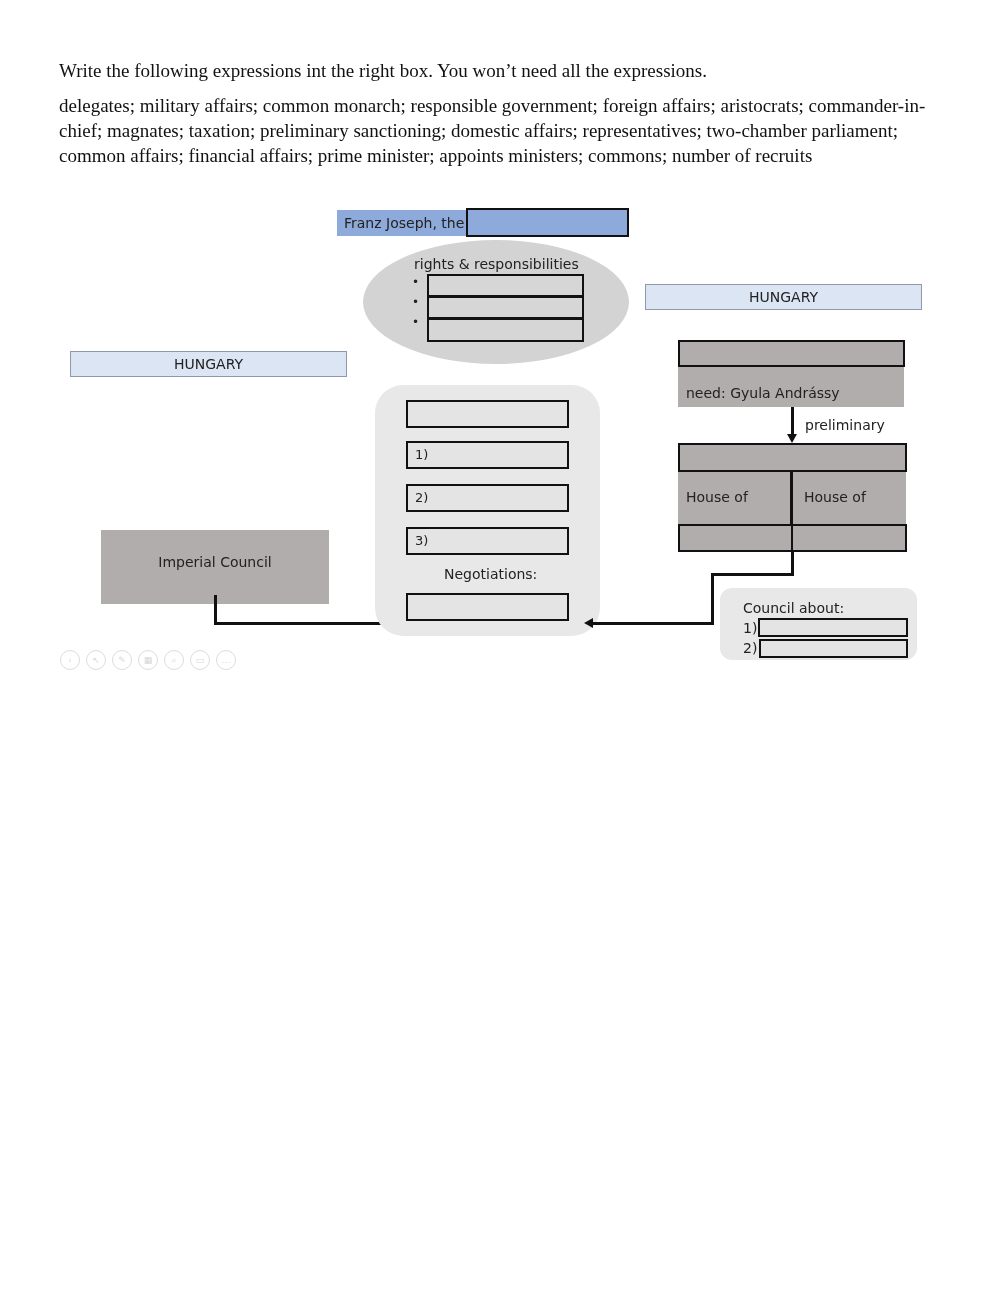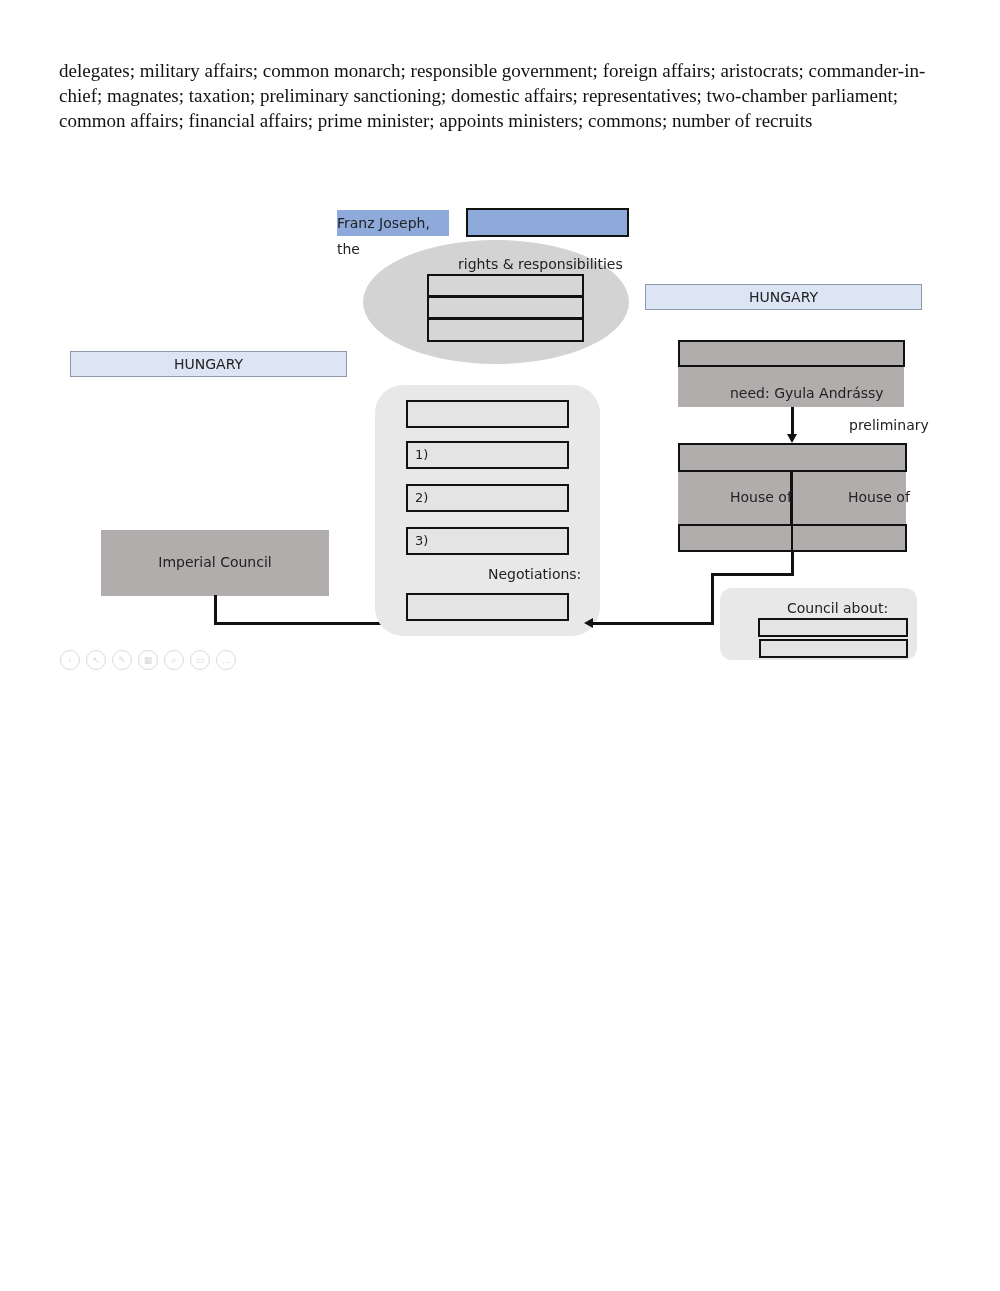--- a/index.html
+++ b/index.html
@@ -9,35 +9,36 @@
       font-family: "Liberation Serif", serif; font-size: 19px; color: #111;
       line-height: 25px;
     }
     .instr p { margin: 0 0 10px 0; }
     .abs { position: absolute; box-sizing: border-box; }
     .sans { font-family: "DejaVu Sans", sans-serif; color: #222; }
     .blank { background: #e4e4e4; border: 2px solid #111; }
     .blank-dark { background: #b0adac; border: 2.5px solid #111; }
     .country { background: #dbe5f4; border: 1px solid #8e9aaa; font-size: 14px; text-align: center; line-height: 24px; }
     .line { position: absolute; background: #111; }
-    .label { position: absolute; font-family: "DejaVu Sans", sans-serif; font-size: 14px; color: #222; white-space: nowrap; margin-left: 44px; }
+    .label { position: absolute; font-family: "DejaVu Sans", sans-serif; font-size: 14px; color: #222; white-space: nowrap; }
     .toolbar { position: absolute; left: 60px; top: 650px; display: flex; gap: 6px; opacity: 0.35; }
     .toolbar span { width: 18px; height: 18px; border: 1px solid #999; border-radius: 50%; display: inline-flex; align-items: center; justify-content: center; font-size: 9px; color: #888; font-family: "DejaVu Sans", sans-serif; }
     .arrow-r { position: absolute; width: 0; height: 0; border-top: 5px solid transparent; border-bottom: 5px solid transparent; border-left: 9px solid #111; }
     .arrow-l { position: absolute; width: 0; height: 0; border-top: 5px solid transparent; border-bottom: 5px solid transparent; border-right: 9px solid #111; }
     .arrow-d { position: absolute; width: 0; height: 0; border-left: 5px solid transparent; border-right: 5px solid transparent; border-top: 9px solid #111; }
   </style>
 </head>
 <body>
 
 <div class="instr">
+  <p>Write the following expressions int the right box.  You won’t need all the expressions.</p>
   <p>delegates; military affairs; common monarch; responsible government; foreign affairs; aristocrats; commander-in-chief; magnates; taxation; preliminary sanctioning; domestic affairs; representatives; two-chamber parliament; common affairs; financial affairs; prime minister; appoints ministers; commons; number of recruits</p>
 </div>
 
-<div class="abs sans" style="left:337px; top:210px; width:112px; height:26px; background:#8eaadb; font-size:14px; line-height:26px; ">
+<div class="abs sans" style="left:337px; top:210px; width:130px; height:26px; background:#8eaadb; font-size:14px; line-height:26px; padding-left:7px;">
   <span>Franz Joseph, the</span>
 </div>
 <div class="abs" style="left:466px; top:208px; width:163px; height:29px; background:#8eaadb; border:2.5px solid #111;">
   <span></span>
 </div>
 
 <div class="abs" style="left:363px; top:240px; width:266px; height:124px; background:#d3d3d3; border-radius:50%;"></div>
 <div class="label" style="left:414px; top:256px;">rights &amp; responsibilities</div>
 <div class="label" style="left:412px; top:275px; font-size:12px;">•</div>
 <div class="label" style="left:412px; top:295px; font-size:12px;">•</div>
@@ -52,21 +53,21 @@
   <span></span>
 </div>
 
 <div class="abs country sans" style="left:645px; top:284px; width:277px; height:26px;">
   <span>HUNGARY</span>
 </div>
 <div class="abs country sans" style="left:70px; top:351px; width:277px; height:26px;">
   <span>HUNGARY</span>
 </div>
 
-<div class="abs sans" style="left:101px; top:530px; width:228px; height:66px; background:#b0adac; font-size:14px; text-align:center; line-height:65px;">
+<div class="abs sans" style="left:101px; top:530px; width:228px; height:74px; background:#b0adac; font-size:14px; text-align:center; line-height:65px;">
   <span>Imperial Council</span>
 </div>
 
 <div class="line" style="left:214px; top:595px; width:2.5px; height:30px;"></div>
 <div class="line" style="left:214px; top:622px; width:176px; height:2.5px;"></div>
 <div class="arrow-r" style="left:389px; top:618px;"></div>
 
 <div class="abs" style="left:375px; top:385px; width:225px; height:251px; background:#e8e8e8; border-radius:28px;"></div>
 <div class="abs blank" style="left:406px; top:400px; width:163px; height:28px;">
   <span></span>

